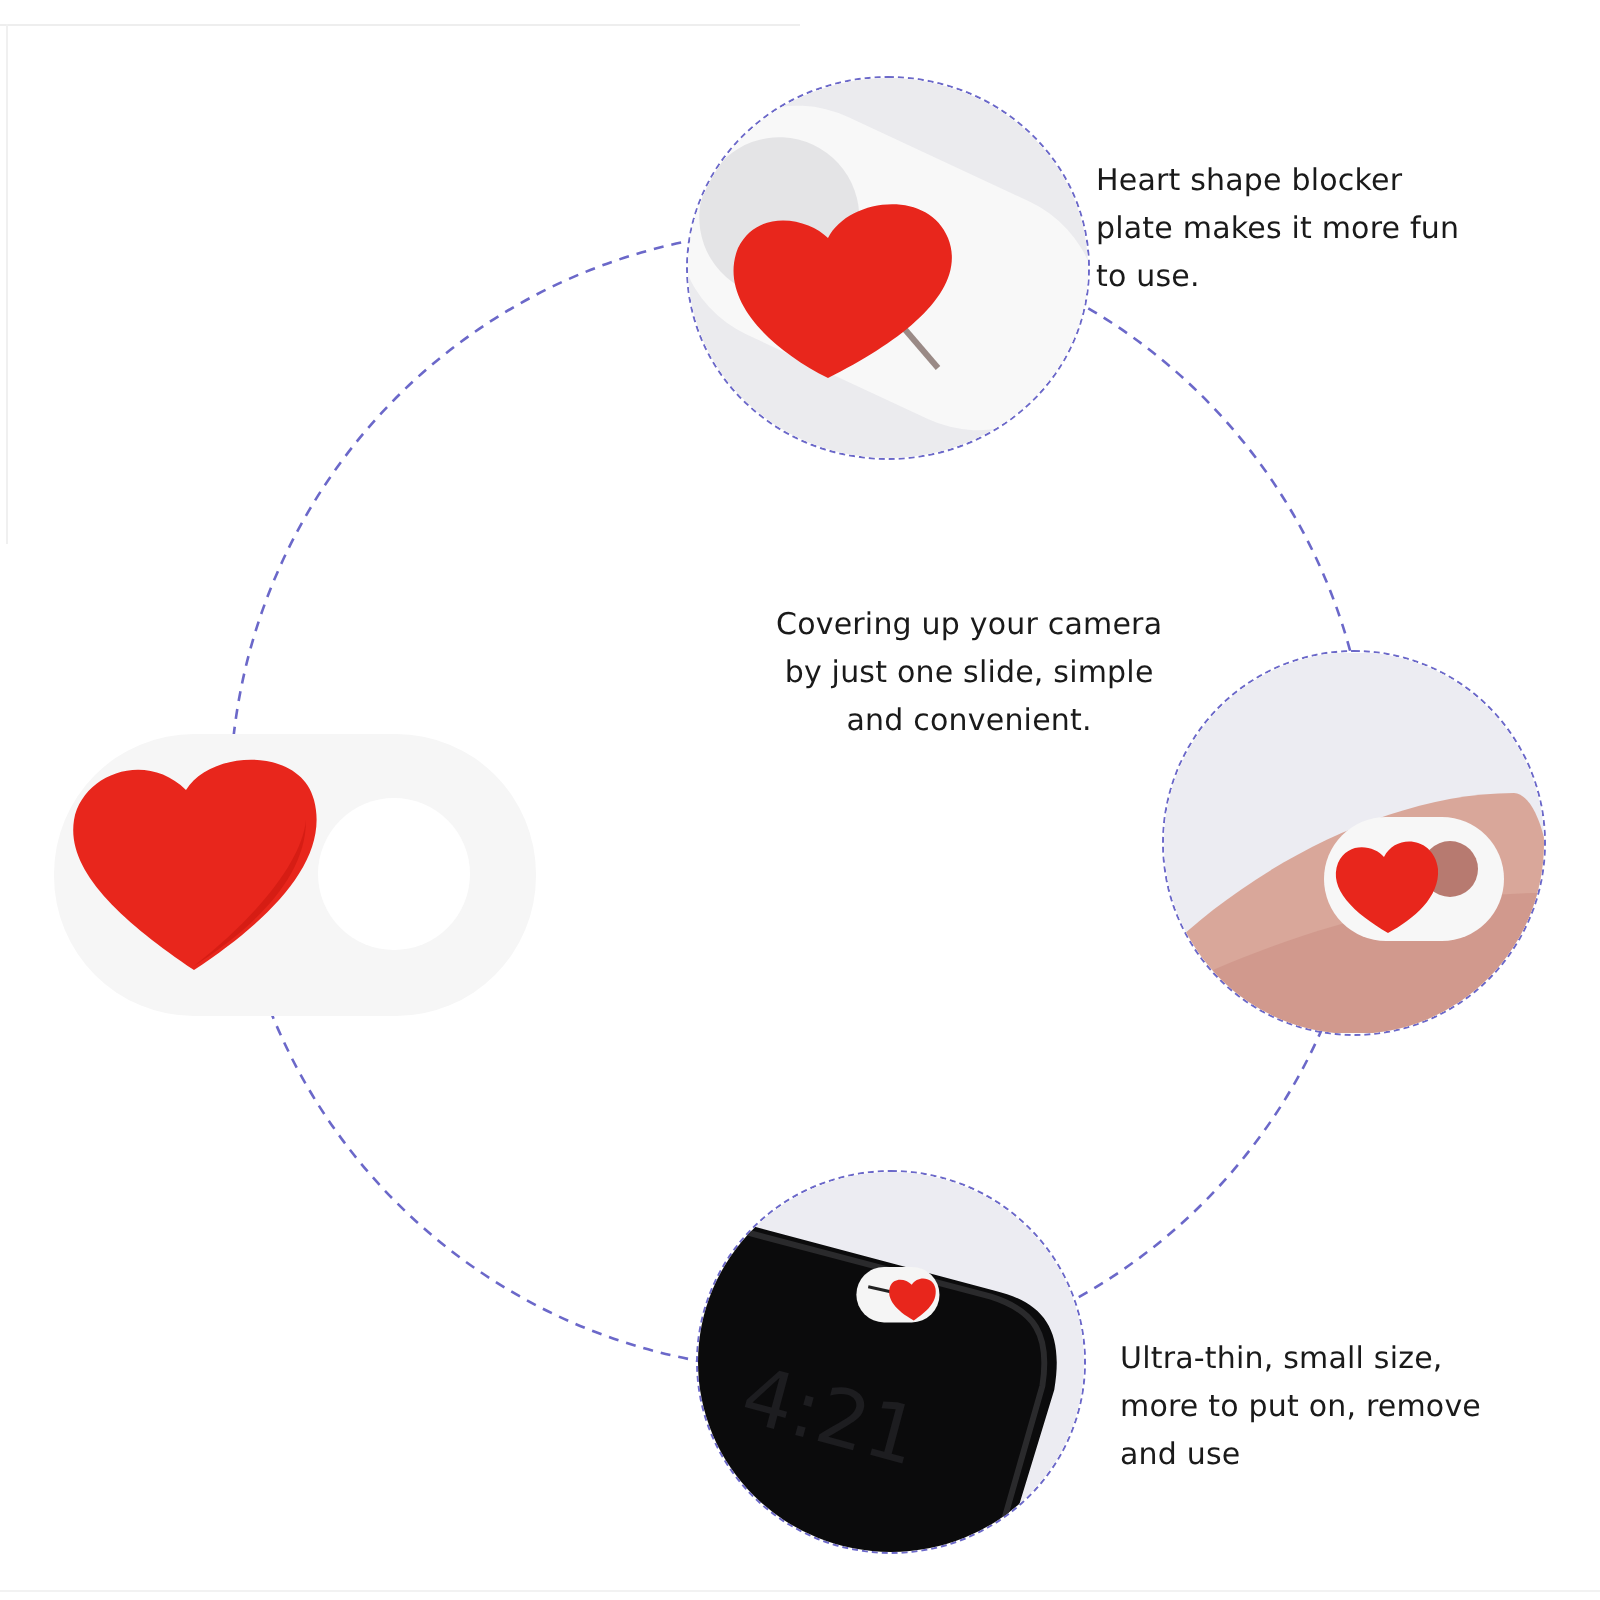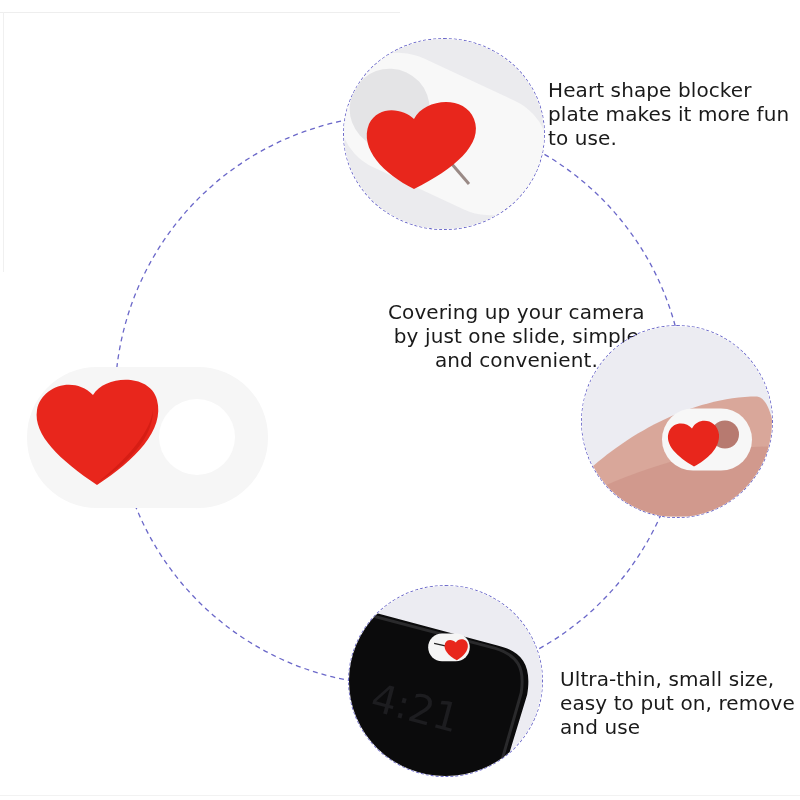--- a/index.html
+++ b/index.html
@@ -10,21 +10,21 @@
     .frame-line-top { position: absolute; left: 0; top: 12px; width: 400px; height: 1px; background: #eeeeee; }
     .frame-line-left { position: absolute; left: 3px; top: 12px; width: 1px; height: 260px; background: #f0f0f0; }
     .frame-line-bottom { position: absolute; left: 0; top: 795px; width: 800px; height: 1px; background: #f2f2f2; }
     svg.connector { position: absolute; left: 0; top: 0; width: 800px; height: 800px; }
     .thumb {
       position: absolute; border-radius: 50%; overflow: hidden;
       border: 1.5px dashed #6b68c9; box-sizing: border-box;
     }
     .thumb svg { width: 100%; height: 100%; display: block; }
     .caption {
-      position: absolute; color: #1a1a1a; font-size: 20px; line-height: 24px;
+      position: absolute; color: #1a1a1a; font-size: 15px; line-height: 24px;
       letter-spacing: 0.1px; white-space: pre-line;
     }
     .cover-main { position: absolute; left: 25px; top: 365px; width: 245px; height: 145px; }
     .cover-main svg { width: 100%; height: 100%; }
   </style>
 </head>
 <body>
 
 <div class="frame-line-top"></div>
 <div class="frame-line-left"></div>
@@ -78,14 +78,14 @@
     <rect width="195" height="192" fill="#ececf2"></rect>
     <path d="M0 20 L 150 60 C 175 66, 185 80, 180 110 L 155 192 L 0 192 Z" fill="#0b0b0c"></path>
     <path d="M0 24 L 148 63 C 170 70, 178 82, 174 108 L 150 192" fill="none" stroke="#2a2a2c" stroke-width="3"></path>
     <text x="20" y="125" font-size="40" fill="#1d1d20" font-family="DejaVu Sans, sans-serif" transform="rotate(15 20 125)">4:21</text>
     <rect x="80" y="48" width="42" height="28" rx="14" fill="#f5f5f5"></rect>
     <line x1="86" y1="58" x2="104" y2="62" stroke="#222" stroke-width="1.5"></line>
     <path d="M109 75 C 100 70, 95 64, 97 58 C 99 53, 105 54, 108 57 C 111 52, 119 53, 120 59 C 121 66, 115 71, 109 75 Z" fill="#e8261c"></path>
   </svg>
 </div>
 <div class="caption" style="left:560px; top:667px;">Ultra-thin, small size,
-easy to put on, remove
+more to put on, remove
 and use</div>
 
 </body></html>

